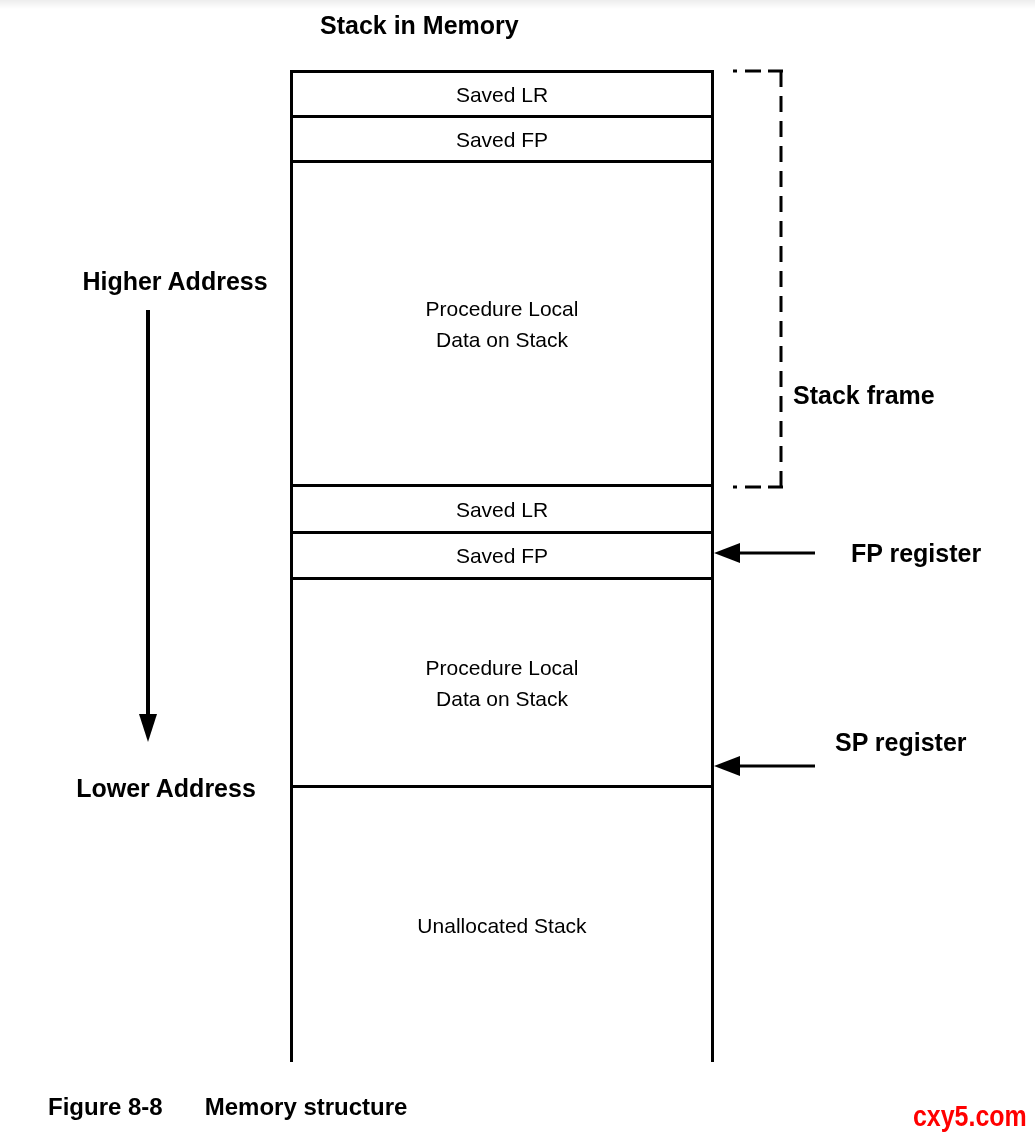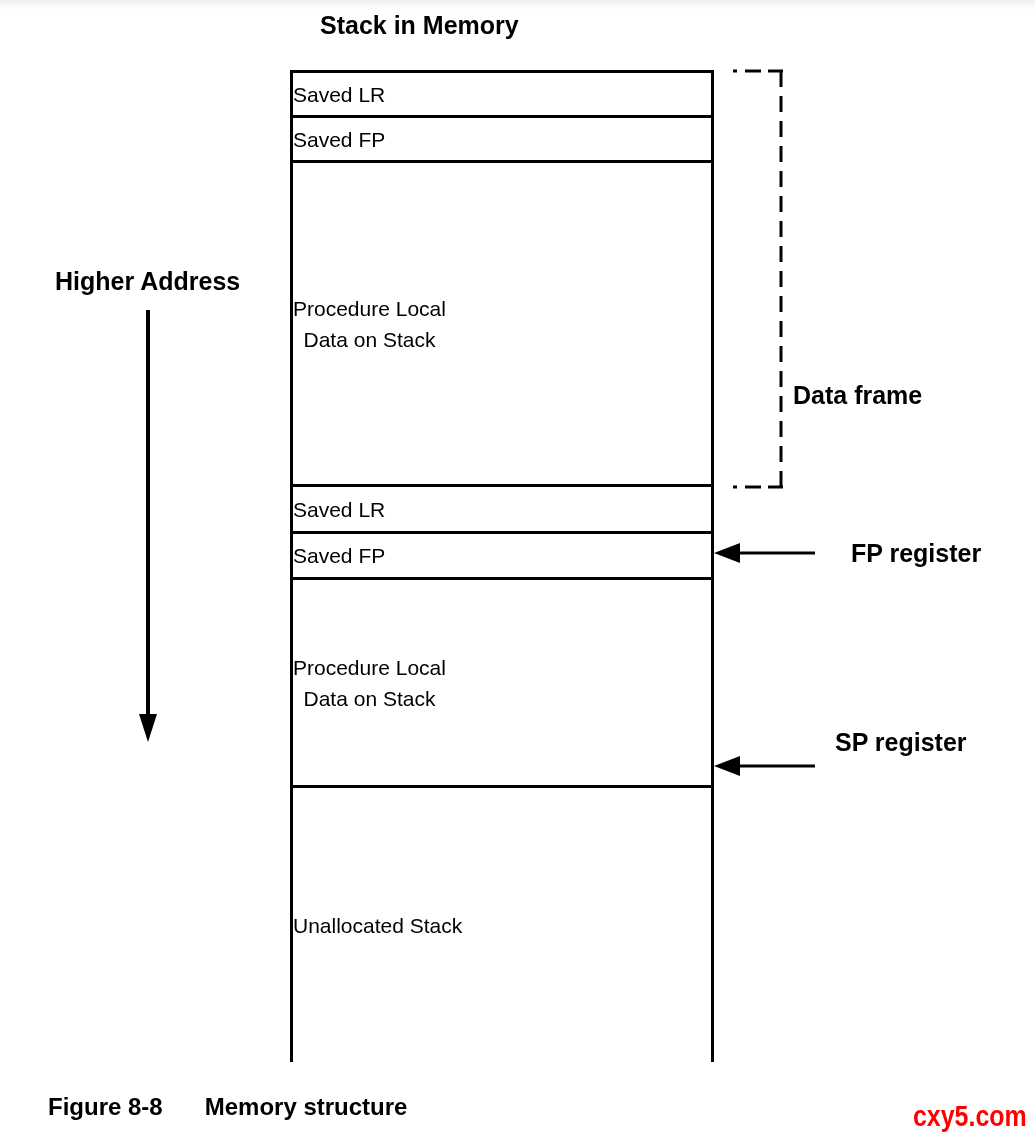--- a/index.html
+++ b/index.html
@@ -42,20 +42,21 @@
     box-sizing: border-box;
     border-top: 3px solid #000;
     border-left: 3px solid #000;
     border-right: 3px solid #000;
   }
   .row {
     box-sizing: border-box;
     border-bottom: 3px solid #000;
     display: flex;
     align-items: center;
+    justify-content: center;
   }
   .row.last { border-bottom: none; }
   .r1 { height: 45px; }
   .r2 { height: 45px; }
   .r3 { height: 324px; }
   .r4 { height: 47px; }
   .r5 { height: 46px; }
   .r6 { height: 208px; }
   .r7 { height: 274px; }
   .row-label {
@@ -73,21 +74,21 @@
     pointer-events: none;
   }
   
   .side-label {
     position: absolute;
     font-size: 25px;
     font-weight: bold;
     line-height: 28px;
     white-space: nowrap;
   }
-  .higher-address { left: 55px; top: 267px; width: 240px; text-align: left; }
+  .higher-address { left: 55px; top: 267px; width: 240px; text-align: center; }
   .lower-address  { left: 46px; top: 774px; width: 240px; text-align: center; }
   .stack-frame    { left: 793px; top: 381px; }
   .fp-register    { left: 835px; top: 539px; margin-left: 16px; }
   .sp-register    { left: 835px; top: 728px; }
   
   .caption {
     position: absolute;
     left: 48px;
     top: 1092px;
     font-size: 24px;
@@ -160,21 +161,22 @@
       <polygon points="714,766 740,756 740,776" fill="#000000"></polygon>
     </g>
 
     <g>
       <line x1="148" y1="310" x2="148" y2="722" stroke="#000000" stroke-width="4"></line>
       <polygon points="148,742 139,714 157,714" fill="#000000"></polygon>
     </g>
   </svg>
 
   <div class="side-label higher-address">Higher Address</div>
-  <div class="side-label stack-frame">Data frame</div>
+  <div class="side-label lower-address">Lower Address</div>
+  <div class="side-label stack-frame">Stack frame</div>
   <div class="side-label fp-register">FP register</div>
   <div class="side-label sp-register">SP register</div>
 
   <div class="caption">
     <span class="cap-label">Figure 8-8</span><span class="cap-title">Memory structure</span>
   </div>
 
   <div class="watermark">cxy5.com</div>
 
 </div>

